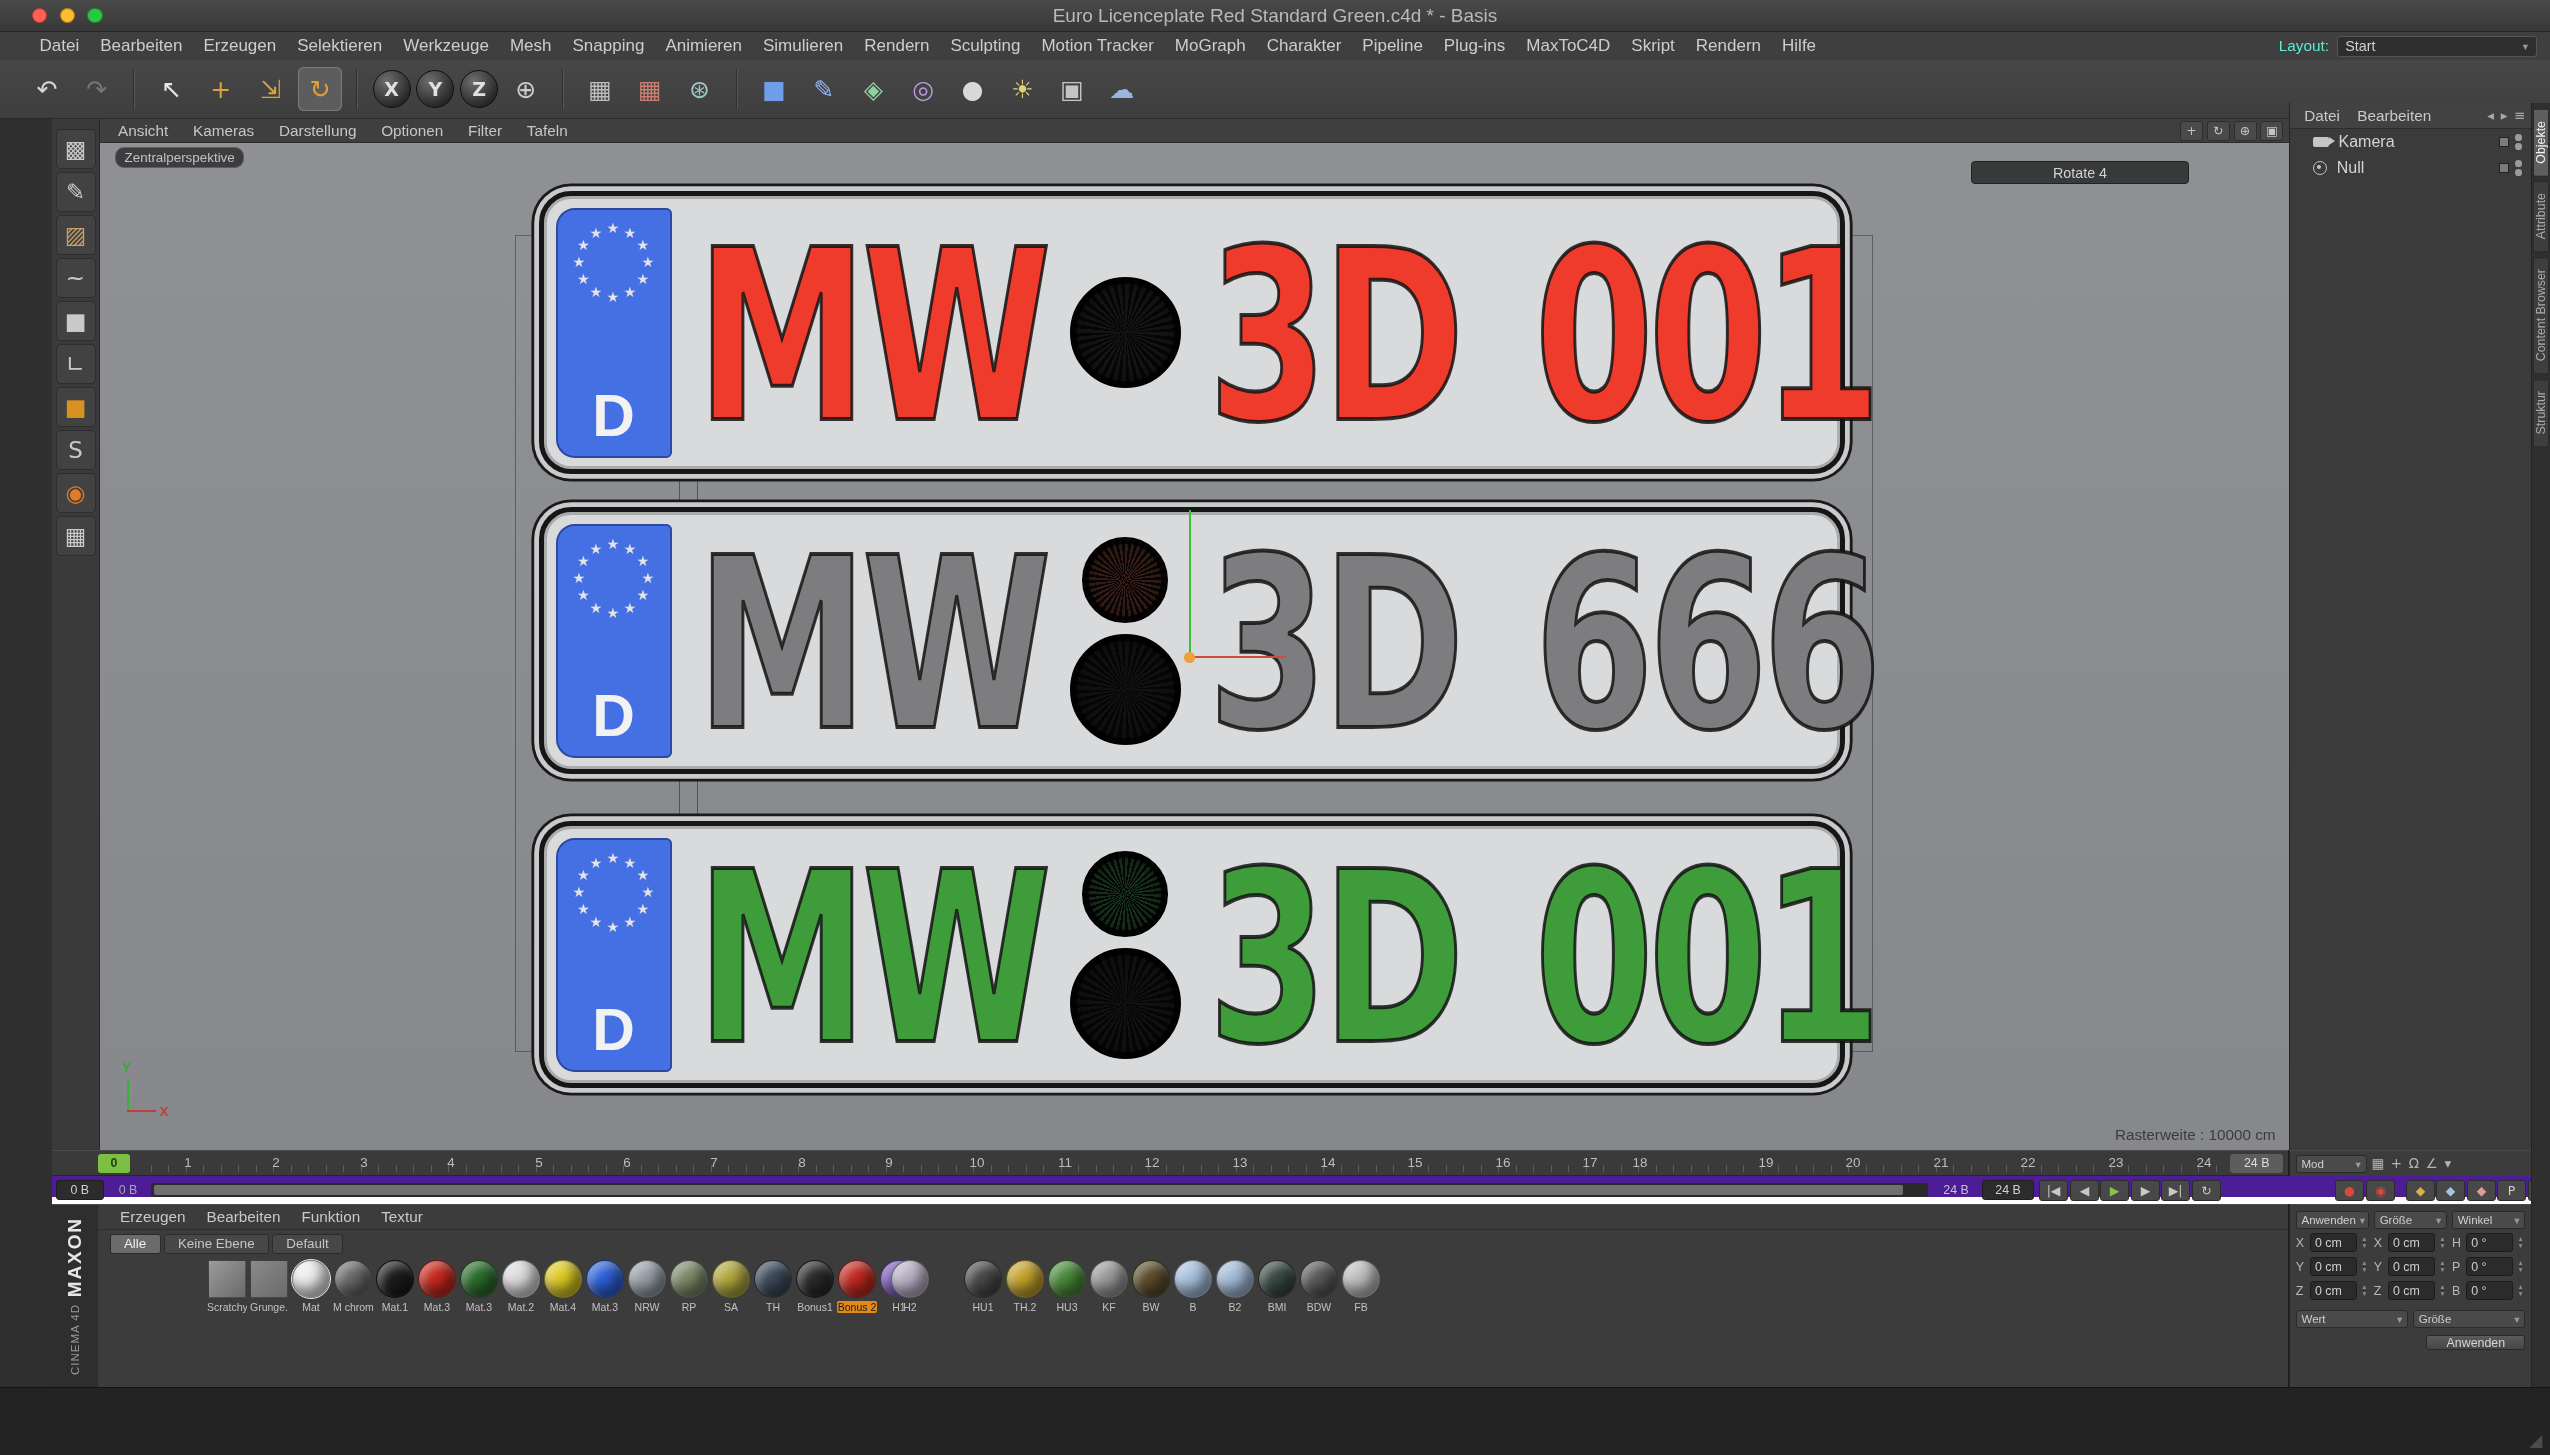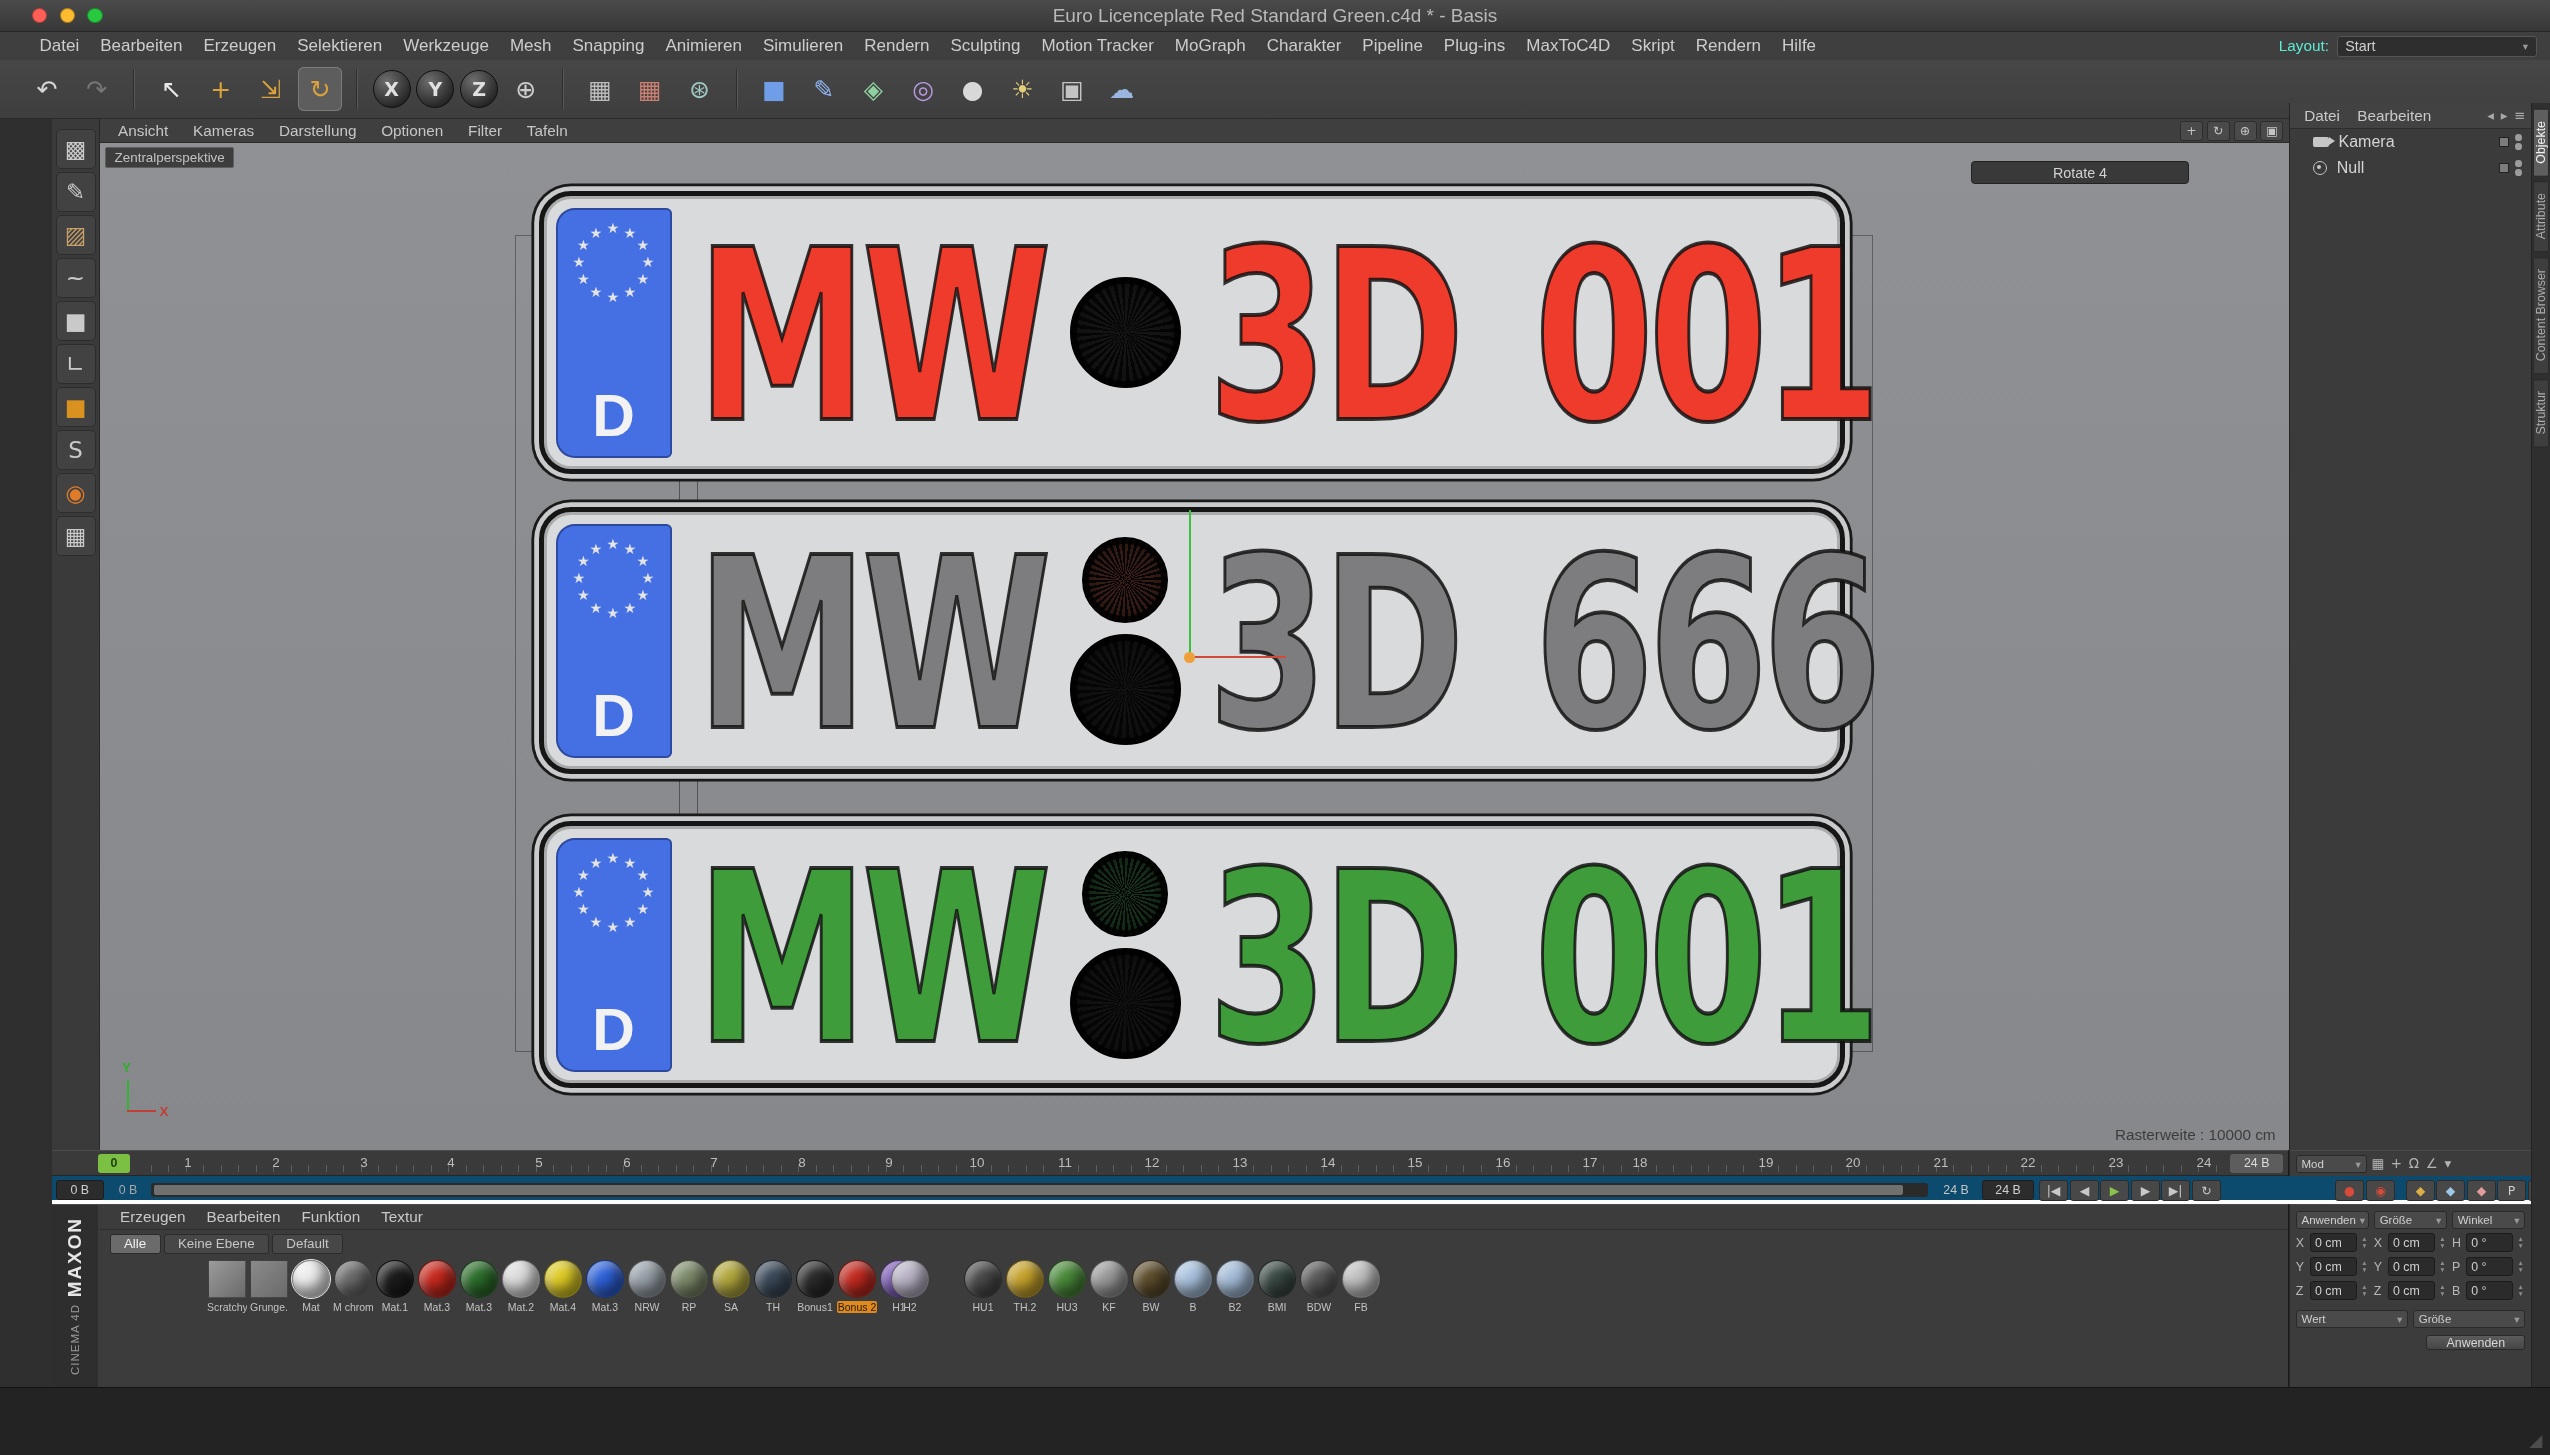--- a/index.html
+++ b/index.html
@@ -38,21 +38,21 @@
   #tool-col{position:absolute;left:52px;top:119px;width:48px;height:1031px;background:#3a3a3a;border-right:1px solid #292929;padding-top:7.6px}
   .ltbtn{width:40px;height:40px;margin:2.9px auto;border-radius:4.8px;display:flex;align-items:center;justify-content:center;font-size:23px;background:#424242;border:1px solid #2d2d2d}
 
   
   #viewport{position:absolute;left:100px;top:119px;width:2189px;height:1031px;background:linear-gradient(#909194,#87888b)}
   #vp-menubar{position:absolute;left:0;top:0;right:0;height:24px;background:#3f3f3f;border-bottom:1px solid #2b2b2b;display:flex;align-items:center;padding-left:5.7px}
   #vp-menus{display:flex}
   .vp-menu{font-size:15.3px;color:#c6c6c6;padding:0 12.4px;line-height:24px}
   #vp-view-icons{position:absolute;right:5.7px;top:1.9px;display:flex;gap:3.8px}
   .vp-vicon{width:23px;height:20px;background:#4a4a4a;border:1px solid #2d2d2d;border-radius:2.9px;display:flex;align-items:center;justify-content:center;font-size:12.4px;color:#c4c4c4;font-family:"DejaVu Sans",sans-serif}
-  #camera-tag{position:absolute;left:5px;top:28px;background:#3d3d3d;border:1px solid #5e5e5e;color:#c2c2c2;font-size:13.4px;padding:1.9px 8.6px;border-radius:2px;z-index:5}
+  #camera-tag{position:absolute;left:15px;top:28px;background:#3d3d3d;border:1px solid #5e5e5e;color:#c2c2c2;font-size:13.4px;padding:1.9px 8.6px;border-radius:9px;z-index:5}
   #rotate-btn{position:absolute;left:1871px;top:42px;width:218px;height:23px;background:rgba(44,44,44,.88);border:1px solid #222;border-radius:3.8px;color:#d2d2d2;font-size:14.3px;display:flex;align-items:center;justify-content:center;z-index:6}
   #grid-label{position:absolute;right:13.4px;bottom:5.7px;font-size:15.3px;color:#3c3c3c;z-index:5}
 
   .wf-box{position:absolute;left:415px;top:116px;width:1358px;height:817px;border:1px solid rgba(28,28,28,.42);z-index:1}
   .wf-v{position:absolute;top:74px;height:897px;width:1px;background:rgba(25,25,25,.5);z-index:1}
   .v1{left:579px}.v2{left:597px}
   #gizmo-y{position:absolute;left:1089px;top:391px;width:1.9px;height:148px;background:#3cbf3c;z-index:4}
   #gizmo-x{position:absolute;left:1089px;top:537px;width:97px;height:1.9px;background:#d04a3a;z-index:4}
   #gizmo-dot{position:absolute;left:1084px;top:533px;width:10.5px;height:10.5px;border-radius:50%;background:#efa03a;z-index:4}
 
@@ -105,21 +105,21 @@
 
   
   #ruler{position:absolute;left:52px;top:1150px;width:2236px;height:26px;background:#3a3a3a;border-top:1px solid #4c4c4c;border-bottom:1px solid #262626;z-index:2}
   #ruler::after{content:"";position:absolute;left:99px;right:67px;bottom:2.9px;height:6.7px;
      background:repeating-linear-gradient(90deg,rgba(150,150,150,.38) 0 1px,transparent 1px 17.5px)}
   .tick{position:absolute;top:3.8px;transform:translateX(-50%);font-size:13.4px;color:#bdbdbd}
   #playhead{position:absolute;left:46px;top:2.9px;width:32px;height:19px;background:#7cc043;border-radius:2.9px;color:#1f3f0e;font-size:12.4px;font-weight:bold;display:flex;align-items:center;justify-content:center}
   #ruler-end{position:absolute;right:4.8px;top:2.9px;width:53px;height:19px;background:#5d5d5d;border-radius:2.9px;font-size:12.4px;color:#dcdcdc;display:flex;align-items:center;justify-content:center}
 
   
-  #controls-row{position:absolute;left:52px;top:1176px;width:2498px;height:28px;background:#0c4a6e;border-bottom:4px solid #ffffff;z-index:2}
+  #controls-row{position:absolute;left:52px;top:1176px;width:2498px;height:28px;background:#4c1d95;border-bottom:7px solid #ffffff;z-index:2}
   .ctl-box{position:absolute;top:3.8px;height:20px;background:#2c2c2c;border:1px solid #1e1e1e;border-radius:2.9px;font-size:12.4px;color:#cfcfcf;display:flex;align-items:center;justify-content:center}
   #range-start{left:3.8px;width:48px}
   #range-start2{left:57px;width:38px;background:none;border:none;color:#a8a8a8}
   #range-track{position:absolute;left:99px;top:6.7px;width:1777px;height:14.3px;background:#2a2a2a;border-radius:2.9px}
   #range-thumb{position:absolute;left:2.9px;right:25px;top:1.9px;bottom:1.9px;background:#707070;border-radius:1.9px}
   #range-end-label{left:1882px;width:44px;background:none;border:none;color:#c4c4c4}
   #range-end-field{left:1930px;width:52px}
   .trbtn{position:absolute;top:3.8px;width:29px;height:21px;background:#484848;border:1px solid #2b2b2b;border-radius:2.9px;display:flex;align-items:center;justify-content:center;font-size:12.4px;font-family:"DejaVu Sans",sans-serif}
 
   

